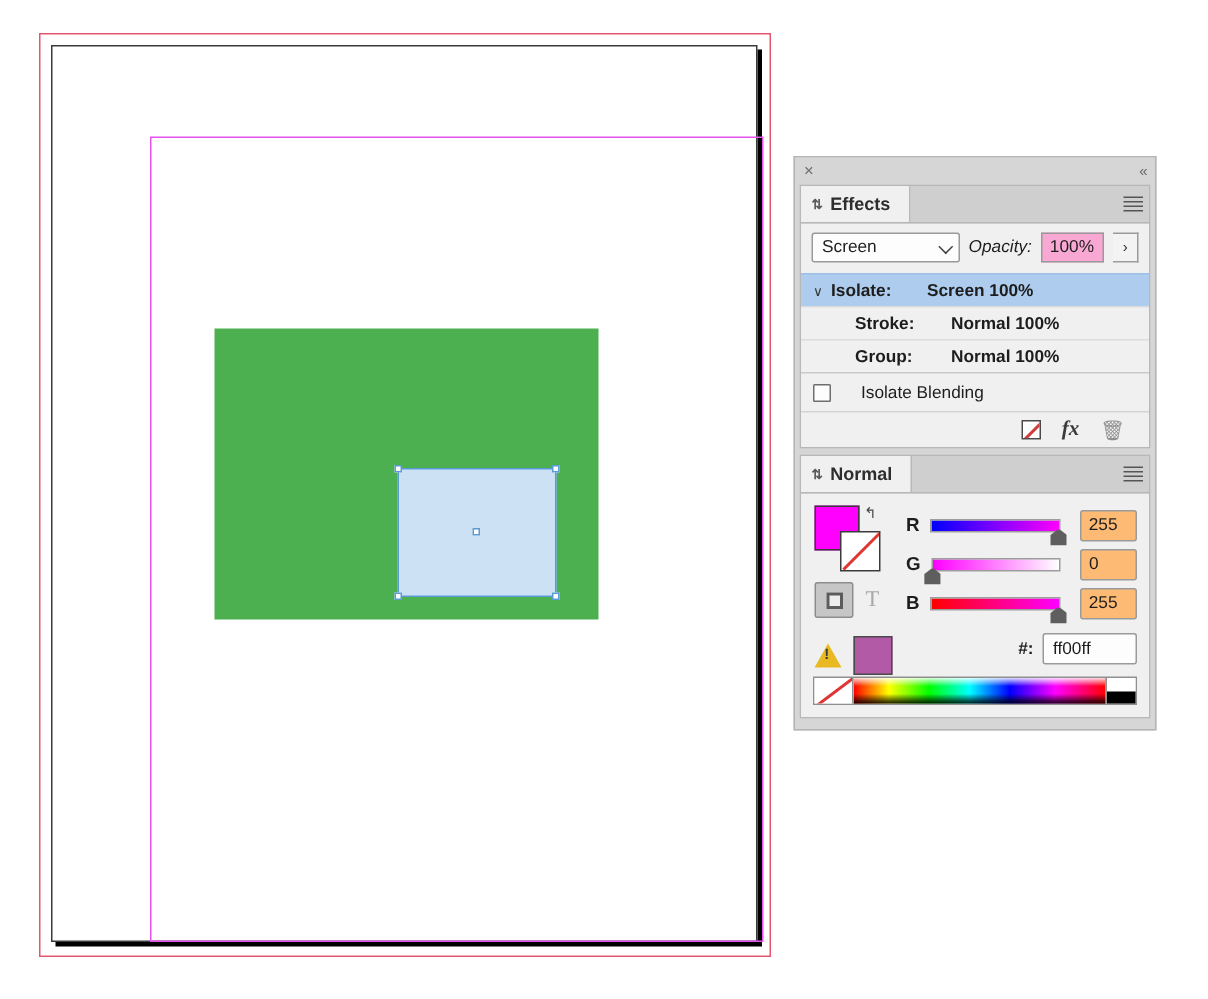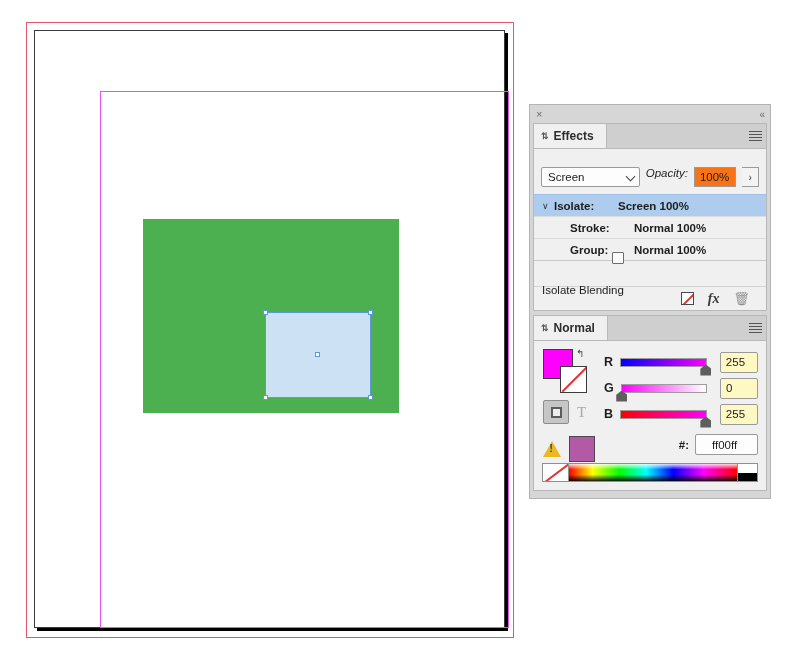--- a/index.html
+++ b/index.html
@@ -97,42 +97,42 @@
     width: 22px; display: flex; align-items: center; justify-content: center;
     cursor: pointer;
   }
   .hamburger { width: 13px; }
   .hamburger span { display:block; height:1px; background:#555; margin: 2px 0; }
 
   .panel-body { padding: 0; }
 
   
   .fx-top {
-    display: flex; align-items: flex-start; gap: 6px;
-    padding: 18px 7px 7px 7px;
+    display: flex; align-items: center; gap: 6px;
+    padding: 6px 7px 7px 7px;
   }
   .select-box {
     position: relative;
     width: 100px; height: 20px;
     background: #fdfdfd; border: 1px solid #9a9a9a; border-radius: 2px;
     display: flex; align-items: center;
     padding: 0 18px 0 6px;
     font-size: 11.5px; color: #1d1d1d;
     cursor: pointer;
   }
   .select-caret {
     position: absolute; right: 5px; top: 50%;
     width: 7px; height: 7px; margin-top: -4px;
     border-left: 1.4px solid #444; border-bottom: 1.4px solid #444;
     transform: rotate(-45deg);
   }
   .opacity-label { margin-left: auto; font-size: 11.5px; color: #1d1d1d; font-style: italic; }
   .opacity-field {
     width: 43px; height: 20px;
-    background: #f97316; border: 1px solid #9a9a9a;
+    background: #f9a8d4; border: 1px solid #9a9a9a;
     font-size: 11.5px; color: #1d1d1d;
     display: flex; align-items: center; padding-left: 5px;
     cursor: text;
   }
   .opacity-stepper {
     width: 17px; height: 20px;
     background: #f3f3f3; border: 1px solid #9a9a9a; border-left: none;
     display: flex; align-items: center; justify-content: center;
     font-size: 10px; color: #333; cursor: pointer;
   }
@@ -158,21 +158,21 @@
     display: flex; align-items: center; gap: 8px;
     height: 26px; padding: 0 8px;
     border-top: 1px solid #c9c9c9;
     font-size: 11.5px; color: #1d1d1d;
   }
   .chk {
     width: 12px; height: 12px;
     background: #fdfdfd; border: 1px solid #6e6e6e; border-radius: 1px;
     cursor: pointer; flex: none;
   }
-  .chk-item { display:flex; align-items:flex-end; gap:20px; cursor:pointer;flex-direction:column; }
+  .chk-item { display:flex; align-items:flex-start; gap:20px; cursor:pointer; }
   .chk-gap { width: 14px; }
 
   .fx-bottom {
     display: flex; align-items: center; justify-content: flex-end;
     gap: 14px; height: 24px; padding: 0 16px;
     border-top: 1px solid #d3d3d3;
   }
   .icon-btn { cursor: pointer; display:flex; align-items:center; justify-content:center; }
   .ico-clearfx { width: 13px; height: 13px; border: 1px solid #4a4a4a; position: relative; background:#fff; overflow:hidden;}
   .ico-clearfx:after {
@@ -234,33 +234,33 @@
     position: relative; width: 100px; height: 9px;
     border: 1px solid #9d9d9d; cursor: pointer;
   }
   .slider-thumb {
     position: absolute; top: 6px; width: 11px; height: 11px;
     margin-left: -5.5px; cursor: pointer;
     background: #5e5e5e;
     clip-path: polygon(50% 0%, 100% 38%, 100% 100%, 0% 100%, 0% 38%);
   }
   .num-field {
-    width: 43px; height: 21px; background: #fef9c3;
+    width: 43px; height: 21px; background: #fdba74;
     border: 1px solid #9a9a9a; border-radius: 2px;
     font-size: 11.5px; color: #1d1d1d;
     display: flex; align-items: center; padding-left: 5px;
     margin-left: 6px; cursor: text;
   }
   .hex-row { display: flex; align-items: center; justify-content: flex-end; margin-top: 7px; gap: 6px; }
   .hex-label { font-size: 11.5px; font-weight: bold; color: #1d1d1d; }
   .hex-field {
     width: 63px; height: 21px; background: #fdfdfd;
     border: 1px solid #9a9a9a; border-radius: 2px;
     font-size: 11.5px; color: #1d1d1d;
-    display: flex; align-items: center; padding-left: 16px; cursor: text;
+    display: flex; align-items: center; padding-left: 6px; cursor: text;
   }
 
   .spectrum-row {
     display: flex; align-items: stretch; height: 19px;
     margin: 8px 0 2px 0; border: 1px solid #8f8f8f;
   }
   .spec-none {
     width: 26px; background: #ffffff; position: relative; overflow: hidden;
     border-right: 1px solid #8f8f8f; cursor: pointer; flex: none;
   }

